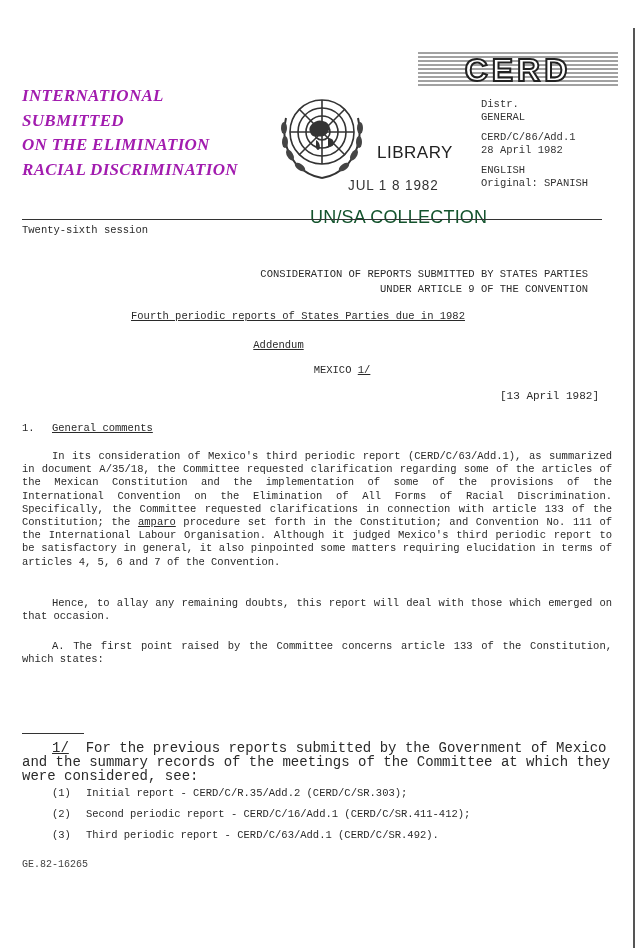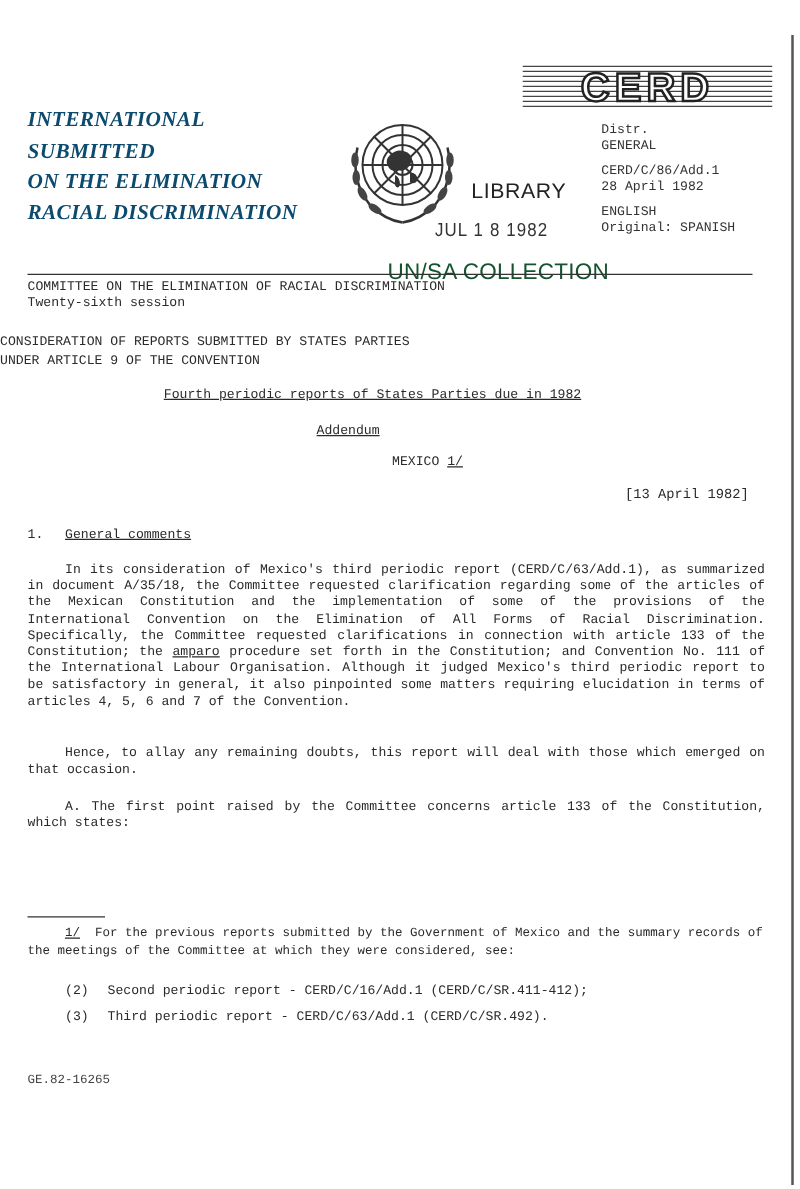--- a/index.html
+++ b/index.html
@@ -1,46 +1,46 @@
 <!DOCTYPE html>
 <html><head>
 <meta charset="utf-8">
 <style>
   html, body { margin:0; padding:0; background:#ffffff; }
   body { width:640px; height:951px; position:relative; overflow:hidden;
          font-family:"Liberation Mono","DejaVu Sans Mono",monospace; color:#2a2a2a; }
   .abs { position:absolute; }
   .conv-title { left:22px; top:84px; font-family:"Liberation Serif","DejaVu Serif",serif;
-                font-style:italic; font-weight:bold; font-size:17px; line-height:24.5px; color:#0c4a6e; letter-spacing:0.3px; }
+                font-style:italic; font-weight:bold; font-size:17px; line-height:24.5px; color:#a21caf; letter-spacing:0.3px; }
   .conv-title div { white-space:nowrap; }
   .emblem { left:272px; top:88px; width:100px; height:100px; }
   .stamp-library { left:377px; top:143px; font-family:"Liberation Sans","DejaVu Sans",sans-serif; font-size:17px; color:#222; letter-spacing:0.5px; }
   .stamp-date { left:348px; top:176px; font-family:"Liberation Sans","DejaVu Sans",sans-serif; font-size:15px; color:#333; letter-spacing:1px; transform:scaleX(0.9); transform-origin:left; }
   .stamp-collection { left:310px; top:207px; font-family:"Liberation Sans","DejaVu Sans",sans-serif; font-size:18px; color:#14532d; letter-spacing:0.2px; }
   .cerd-logo { left:418px; top:50px; width:200px; height:40px; }
   .distr { left:481px; top:98px; font-size:10.5px; line-height:13px; color:#333; }
   .distr .gap { height:7px; }
   .rule-top { left:22px; top:219px; width:580px; height:0; border-top:1.5px solid #333; }
   .right-border { left:633px; top:28px; width:2px; height:920px; background:#555; }
   .committee { left:22px; top:224px; font-size:10.5px; line-height:13px; }
-  .consideration { left:0; width:588px; top:267px; text-align:left; font-size:10.5px; line-height:15px; box-sizing:border-box; }
+  .consideration { left:0; width:588px; top:267px; text-align:right; font-size:10.5px; line-height:15px; box-sizing:border-box; }
   .fourth { left:0; width:586px; top:310px; text-align:center; font-size:10.5px; text-decoration:underline; padding-left:10px; box-sizing:border-box; }
   .addendum { left:0; width:547px; top:339px; text-align:center; font-size:10.5px; text-decoration:underline; padding-left:10px; box-sizing:border-box; }
   .mexico { left:16px; width:640px; top:364px; text-align:center; font-size:10.5px; padding-left:12px; box-sizing:border-box; }
   .mexico .fn { text-decoration:underline; }
   .date-bracket { left:500px; top:390px; font-size:11px; }
   .sec-num { left:22px; top:422px; font-size:10.5px; }
   .sec-title { left:52px; top:422px; font-size:10.5px; text-decoration:underline;text-align:center; }
   .para { left:22px; width:590px; font-size:10.5px; line-height:13.2px; }
   .para p { margin:0; text-indent:30px; text-align:justify; }
   .p1 { top:450px; }
   .p2 { top:597px; }
   .p3 { top:640px; }
   .fn-rule { left:22px; top:733px; width:62px; border-top:1.5px solid #333; }
-  .footnote { left:22px; top:741px; width:590px; font-size:10px; line-height:14px; }
+  .footnote { left:22px; top:741px; width:590px; font-size:14px; line-height:14px; }
   .footnote p { margin:0; text-indent:30px; }
   .fn-mark { text-decoration:underline; }
   .refs { left:52px; top:787px; font-size:10.5px; }
   .refs div { height:21px; white-space:nowrap; }
   .refs .num { display:inline-block; width:34px; }
   .docnum { left:22px; top:859px; font-size:10px; color:#444; }
   u { text-decoration:underline; }
 </style>
 </head>
 <body>
@@ -108,21 +108,20 @@
   <div>CERD/C/86/Add.1</div>
   <div>28 April 1982</div>
   <div class="gap"></div>
   <div>ENGLISH</div>
   <div>Original:  SPANISH</div>
 </div>
 
 <div class="abs rule-top"></div>
 
 <div class="abs committee">
-  <div>COMMITTEE ON THE ELIMINATION OF RACIAL DISCRIMINATION</div>
   <div>Twenty-sixth session</div>
 </div>
 
 <div class="abs consideration">
   <div>CONSIDERATION OF REPORTS SUBMITTED BY STATES PARTIES</div>
   <div>UNDER ARTICLE 9 OF THE CONVENTION</div>
 </div>
 
 <div class="abs fourth">Fourth periodic reports of States Parties due in 1982</div>
 <div class="abs addendum">Addendum</div>
@@ -147,17 +146,18 @@
   <p>A.  The first point raised by the Committee concerns article 133 of the Constitution, which states:</p>
 </div>
 
 <div class="abs fn-rule"></div>
 
 <div class="abs footnote">
   <p><span class="fn-mark">1/</span>&nbsp;&nbsp;<span>For the previous reports submitted by the Government of Mexico and the summary records of the meetings of the Committee at which they were considered, see:</span></p>
 </div>
 
 <div class="abs refs">
+  <div><span class="num">(1)</span><span>Initial report - CERD/C/R.35/Add.2 (CERD/C/SR.303);</span></div>
   <div><span class="num">(2)</span><span>Second periodic report - CERD/C/16/Add.1 (CERD/C/SR.411-412);</span></div>
   <div><span class="num">(3)</span><span>Third periodic report - CERD/C/63/Add.1 (CERD/C/SR.492).</span></div>
 </div>
 
 <div class="abs docnum">GE.82-16265</div>
 
 </body></html>

